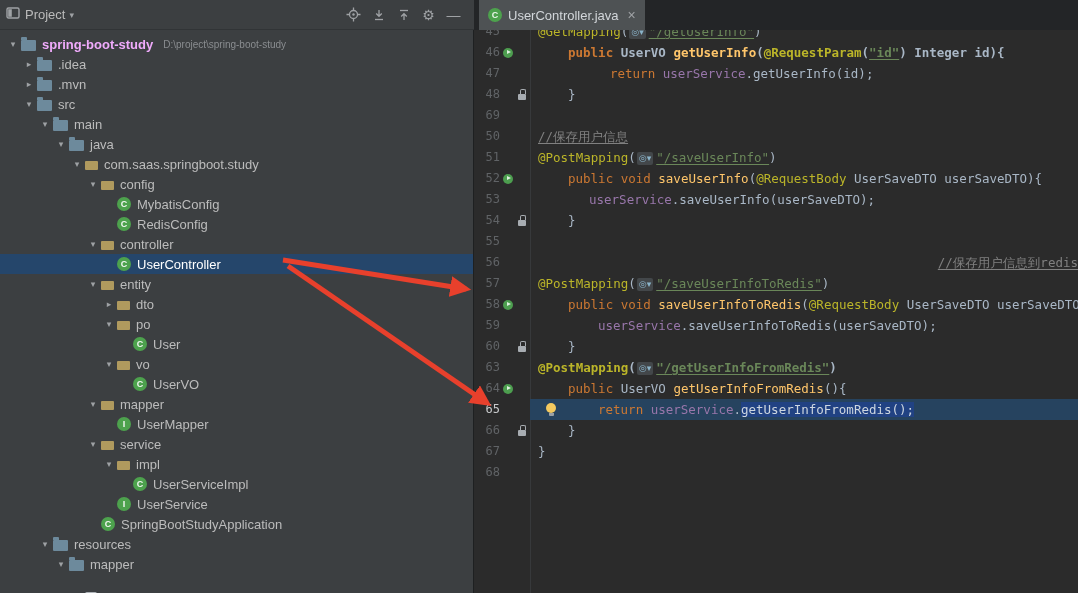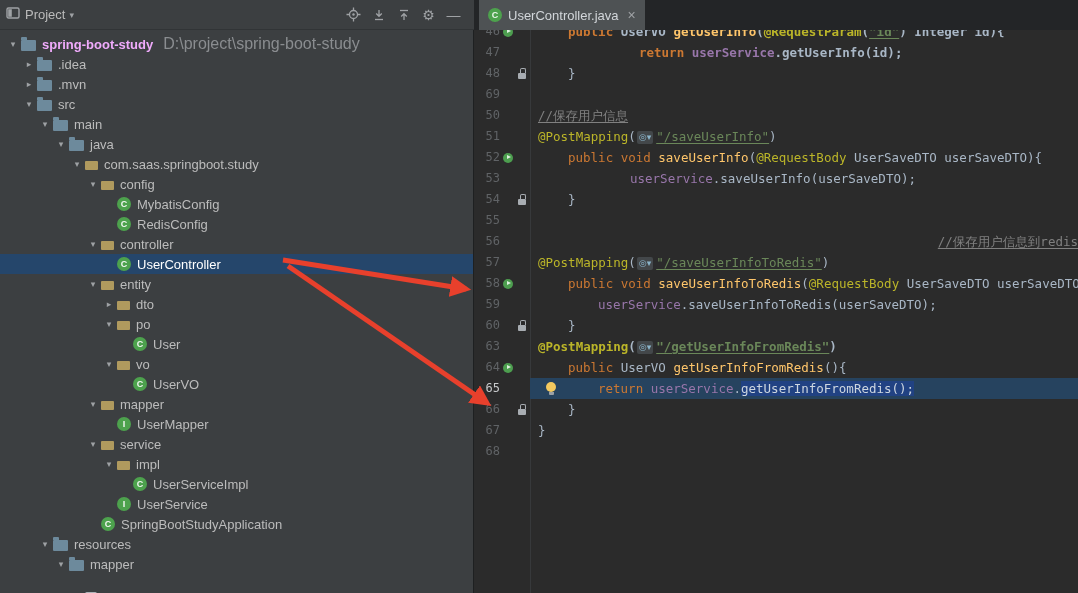--- a/index.html
+++ b/index.html
@@ -40,21 +40,21 @@
   .ticon.folder::before{content:'';position:absolute;top:-3px;left:0;width:6px;height:3px;
                         background:var(--c-folder);border-radius:1px 1px 0 0}
   .ticon.package{width:13px;height:9px;background:var(--c-package);border-radius:1px;margin-top:2px}
   .ticon.class,.ticon.interface{width:14px;height:14px;border-radius:50%;background:var(--c-class);
         color:#f2f7f2;font-size:9px;font-weight:bold}
   .ticon.xml{width:12px;height:14px;background:#aeb3b8;border-radius:2px;color:#d2691e;
         font-size:6px;font-weight:bold;letter-spacing:-0.5px}
   .tlabel{margin-right:4px}
   .tlabel.bold{font-weight:bold;color:#f0abfc}
   .trow.sel .tlabel{color:#ffffff}
-  .thint{color:#8a8d90;font-size:16px;margin-left:6px}
+  .thint{color:#8a8d90;font-size:10px;margin-left:6px}
 
   
   #code{margin-top:-9px;position:relative}
   .cline{display:flex;height:21px;align-items:center;position:relative;
          font-family:"DejaVu Sans Mono","Liberation Mono",monospace;font-size:12.5px;line-height:21px}
   .lnum{width:26px;flex:none;text-align:right;color:var(--c-line_num);font-size:12px}
   .gslot{width:15px;height:21px;flex:none;position:relative}
   .gslot.map::before{content:'';position:absolute;left:3px;top:5.5px;width:10px;height:10px;
                      border-radius:50%;background:#4d9e4f}
   .gslot.map::after{content:'';position:absolute;left:6.5px;top:8px;
@@ -277,30 +277,36 @@
           <div class="trow" style="padding-left: 70px; margin-top: 15px;">
             <span class="chev"></span>
             <span class="ticon xml">&lt;/&gt;</span>
             <span class="tlabel">UserMapper.xml</span>
           </div>
         </div>
     </div>
     <div class="editor">
       <div id="code">
           <div class="cline">
+            <span class="lnum">45</span>
+            <span class="gslot"></span>
+            <span class="fslot"></span>
+            <span class="ctext" style="padding-left: 8px;"><span class="tok-a">@GetMapping</span><span class="tok-p">(</span><span class="inlay">◎▾</span><span class="tok-s">"/getUserInfo"</span><span class="tok-p">)</span></span>
+          </div>
+          <div class="cline">
             <span class="lnum">46</span>
             <span class="gslot map"></span>
             <span class="fslot"></span>
             <span class="ctext" style="padding-left: 38px; font-weight: bold;"><span class="tok-k">public </span><span class="tok-p">UserVO </span><span class="tok-f">getUserInfo</span><span class="tok-p">(</span><span class="tok-a">@RequestParam</span><span class="tok-p">(</span><span class="tok-s">"id"</span><span class="tok-p">) Integer id){</span></span>
           </div>
           <div class="cline">
             <span class="lnum">47</span>
             <span class="gslot"></span>
             <span class="fslot"></span>
-            <span class="ctext" style="padding-left: 109px; font-weight: bold;"><span class="tok-k">return </span><span class="tok-v">userService</span><span class="tok-p">.getUserInfo(id);</span></span>
+            <span class="ctext" style="padding-left: 80px;"><span class="tok-k">return </span><span class="tok-v">userService</span><span class="tok-p">.getUserInfo(id);</span></span>
           </div>
           <div class="cline">
             <span class="lnum">48</span>
             <span class="gslot"></span>
             <span class="fslot lock"></span>
             <span class="ctext" style="padding-left: 38px;"><span class="tok-p">}</span></span>
           </div>
           <div class="cline">
             <span class="lnum">69</span>
             <span class="gslot"></span>
@@ -322,21 +328,21 @@
           <div class="cline">
             <span class="lnum">52</span>
             <span class="gslot map"></span>
             <span class="fslot"></span>
             <span class="ctext" style="padding-left: 38px;"><span class="tok-k">public void </span><span class="tok-f">saveUserInfo</span><span class="tok-p">(</span><span class="tok-a">@RequestBody</span><span class="tok-p"> UserSaveDTO userSaveDTO){</span></span>
           </div>
           <div class="cline">
             <span class="lnum">53</span>
             <span class="gslot"></span>
             <span class="fslot"></span>
-            <span class="ctext" style="padding-left: 100px;"><span class="tok-v">userService</span><span class="tok-p">.saveUserInfo(userSaveDTO);</span></span>
+            <span class="ctext" style="padding-left: 59px;"><span class="tok-v">userService</span><span class="tok-p">.saveUserInfo(userSaveDTO);</span></span>
           </div>
           <div class="cline">
             <span class="lnum">54</span>
             <span class="gslot"></span>
             <span class="fslot lock"></span>
             <span class="ctext" style="padding-left: 38px;"><span class="tok-p">}</span></span>
           </div>
           <div class="cline">
             <span class="lnum">55</span>
             <span class="gslot"></span>

